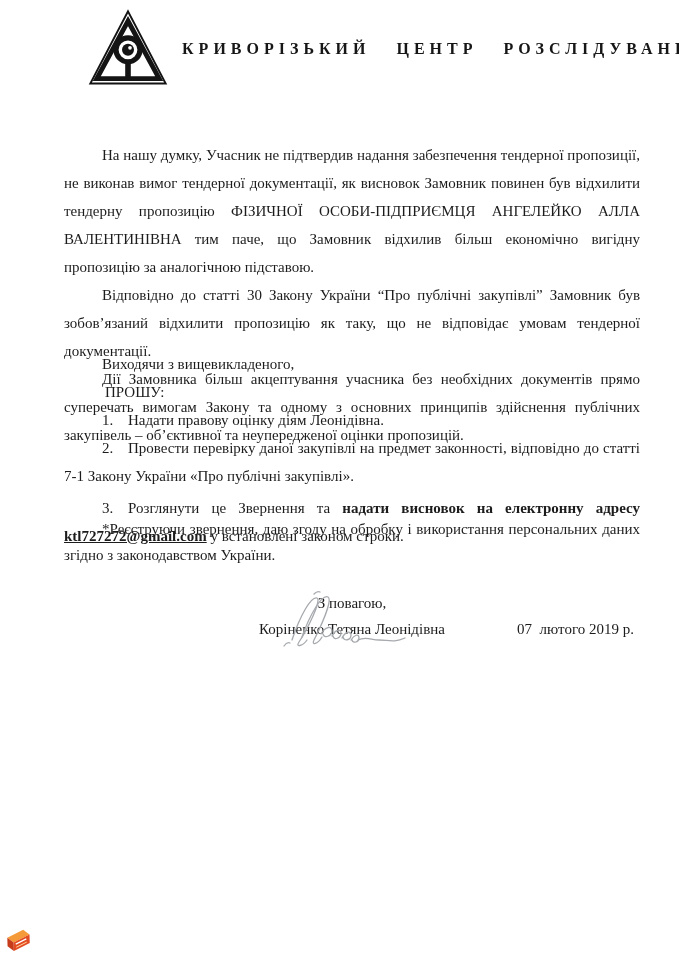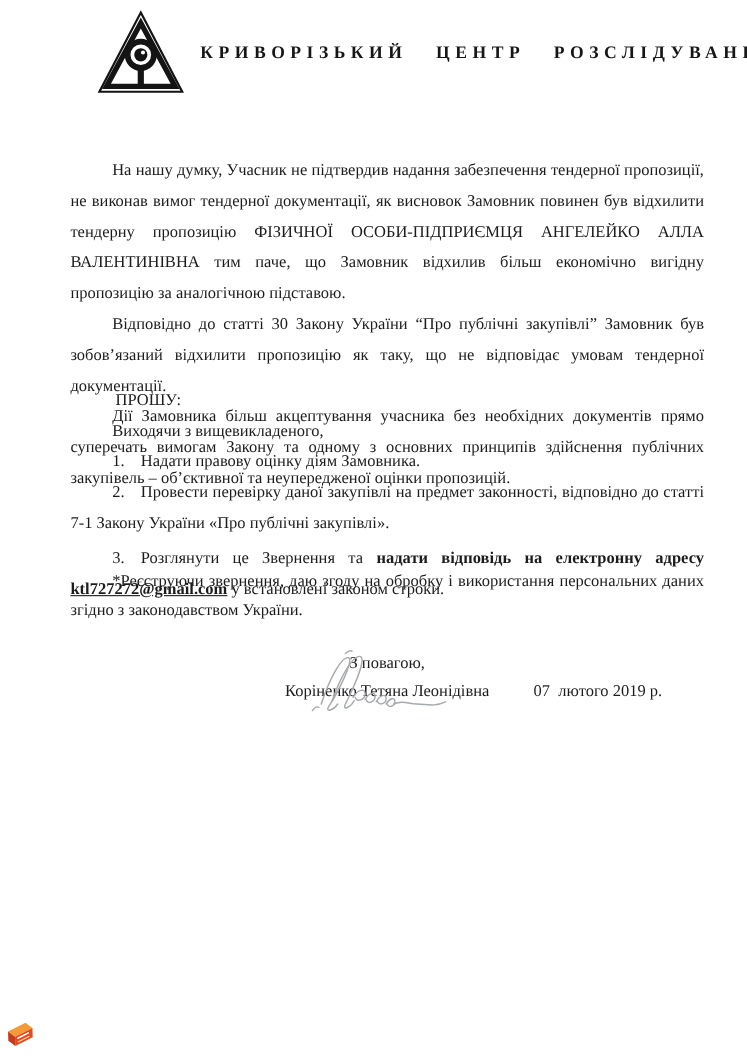--- a/index.html
+++ b/index.html
@@ -33,21 +33,21 @@
   .num{display:inline-block;width:26px;text-indent:0;}
   .item3{margin-top:4px !important;}
   b{font-weight:bold;}
   .u{text-decoration:underline;}
   .disclaimer-block{top:516px;font-family:Liberation Serif, serif;}
   .disclaimer-block p{line-height:26px;}
   .closing-block{top:590px;}
   .closing-block p{line-height:26px;text-align:center;text-indent:0;}
   .closing-row{position:relative;}
   .date{
-    position:absolute;right:38px;top:0;
+    position:absolute;right:6px;top:0;
     font-size:15px;line-height:26px;white-space:pre;
   }
   
   .signature{position:absolute;left:278px;top:590px;}
   
   .brick{position:absolute;left:4px;top:928px;transform:rotate(-8deg);}
 </style>
 </head>
 <body>
 
@@ -65,25 +65,25 @@
     <div class="org-name">КРИВОРІЗЬКИЙ ЦЕНТР РОЗСЛІДУВАНЬ</div>
   </header>
 
   <div class="block main-block">
     <p><span>На нашу думку, Учасник не підтвердив надання забезпечення тендерної пропозиції, не виконав вимог тендерної документації, як висновок Замовник повинен був відхилити тендерну пропозицію </span><span>ФІЗИЧНОЇ ОСОБИ-ПІДПРИЄМЦЯ АНГЕЛЕЙКО АЛЛА ВАЛЕНТИНІВНА</span><span> тим паче, що Замовник відхилив більш економічно вигідну пропозицію за аналогічною підставою.</span></p>
     <p>Відповідно до статті 30 Закону України “Про публічні закупівлі” Замовник був зобов’язаний відхилити пропозицію як таку, що не відповідає умовам тендерної документації.</p>
     <p>Дії Замовника більш акцептування учасника без необхідних документів прямо суперечать вимогам Закону та одному з основних принципів здійснення публічних закупівель – об’єктивної та неупередженої оцінки пропозицій.</p>
   </div>
 
   <div class="block request-block">
+    <p class="noj">Виходячи з вищевикладеного,</p>
     <p class="noj heading">ПРОШУ:</p>
-    <p class="noj">Виходячи з вищевикладеного,</p>
-    <p><span class="num">1.</span><span>Надати правову оцінку діям Замовника.</span></p>
+    <p><span class="num">1.</span><span>Надати правову оцінку діям Леонідівна.</span></p>
     <p><span class="num">2.</span><span>Провести перевірку даної закупівлі на предмет законності, відповідно до статті 7-1 Закону України «Про публічні закупівлі».</span></p>
-    <p class="item3"><span class="num">3.</span><span>Розглянути це Звернення та </span><b>надати відповідь на електронну адресу</b>
+    <p class="item3"><span class="num">3.</span><span>Розглянути це Звернення та </span><b>надати висновок на електронну адресу</b>
       <b class="u">ktl727272@gmail.com</b><span> у встановлені законом строки.</span></p>
   </div>
 
   <div class="block disclaimer-block">
     <p>*Реєструючи звернення, даю згоду на обробку і використання персональних даних згідно з законодавством України.</p>
   </div>
 
   <div class="block closing-block">
     <p>З повагою,</p>
     <div class="closing-row">

